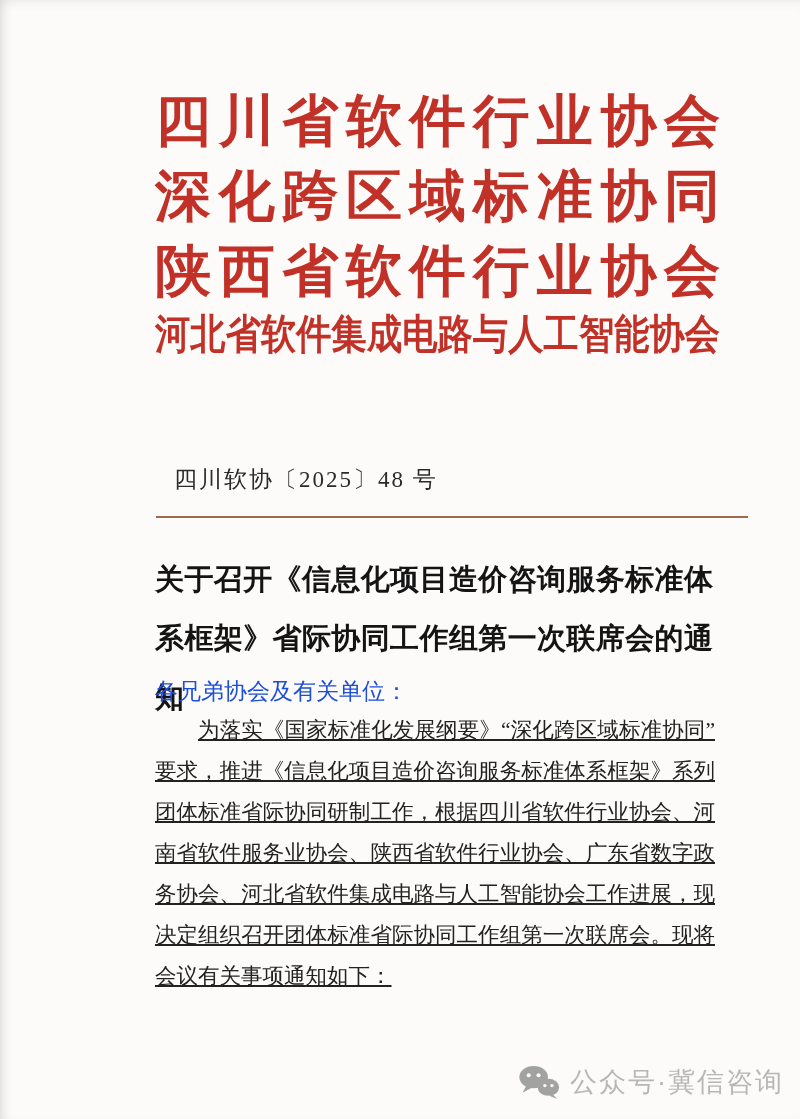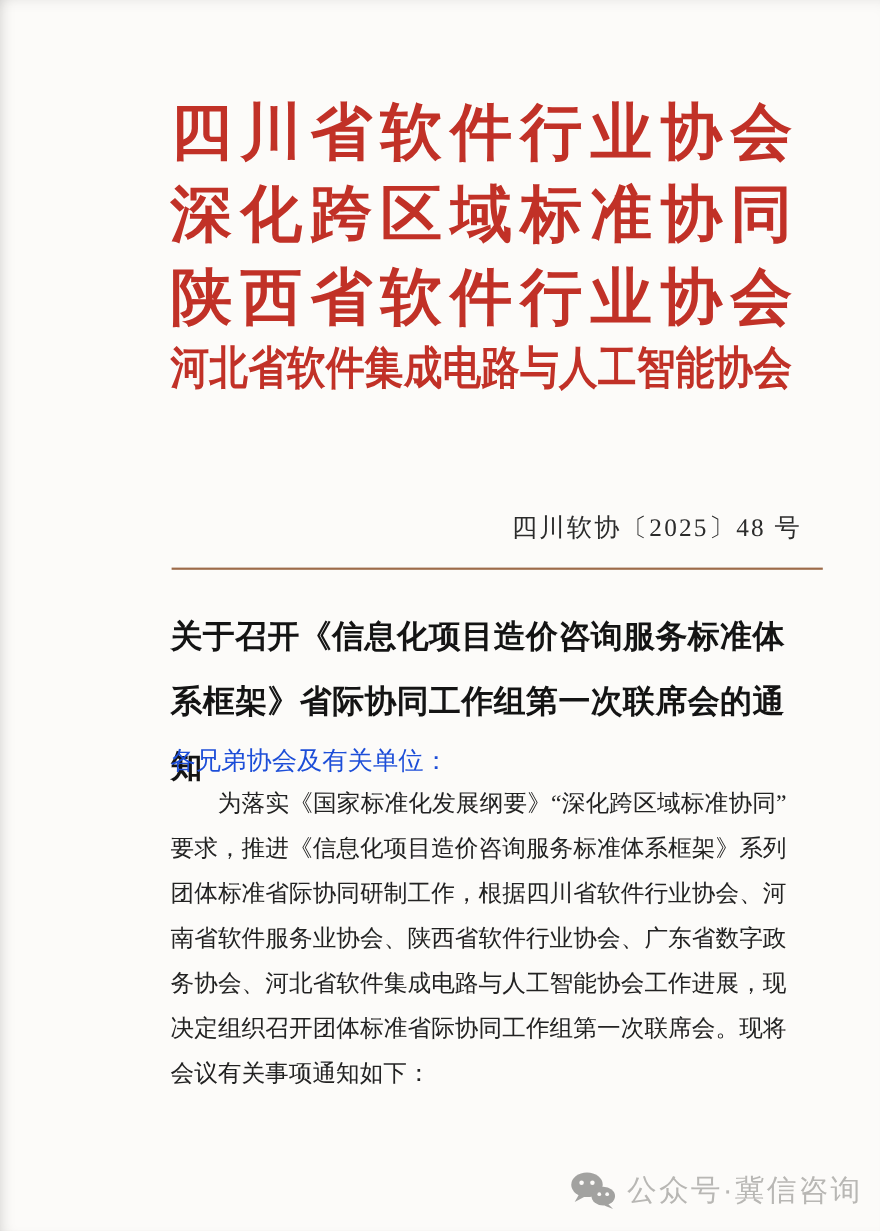--- a/index.html
+++ b/index.html
@@ -38,24 +38,24 @@
     line-height: 46px;
     width: 660px;
     transform: scaleX(0.856);
     transform-origin: 0 50%;
     margin-top: 2px;
   }
 
   
   .doc-number {
     position: absolute;
-    left: 164px;
+    left: 144px;
     top: 464px;
     width: 565px;
-    text-align: right;
+    text-align: left;
     text-indent: 30px;
     font-size: 23px;
     letter-spacing: 2px;
     color: #2b2b2b;
   }
 
   
   .rule {
     position: absolute;
     left: 156px;
@@ -95,20 +95,21 @@
     position: absolute;
     left: 155px;
     top: 710px;
     width: 560px;
     font-size: 21.5px;
     line-height: 41px;
     text-align: justify;
     text-justify: inter-character;
     text-indent: 43px;
     color: #222;
+    text-decoration: underline;
   }
 
   
   .footer {
     position: absolute;
     top: 1064px;
     right: 16px;
     display: flex;
     align-items: center;
     gap: 10px;

